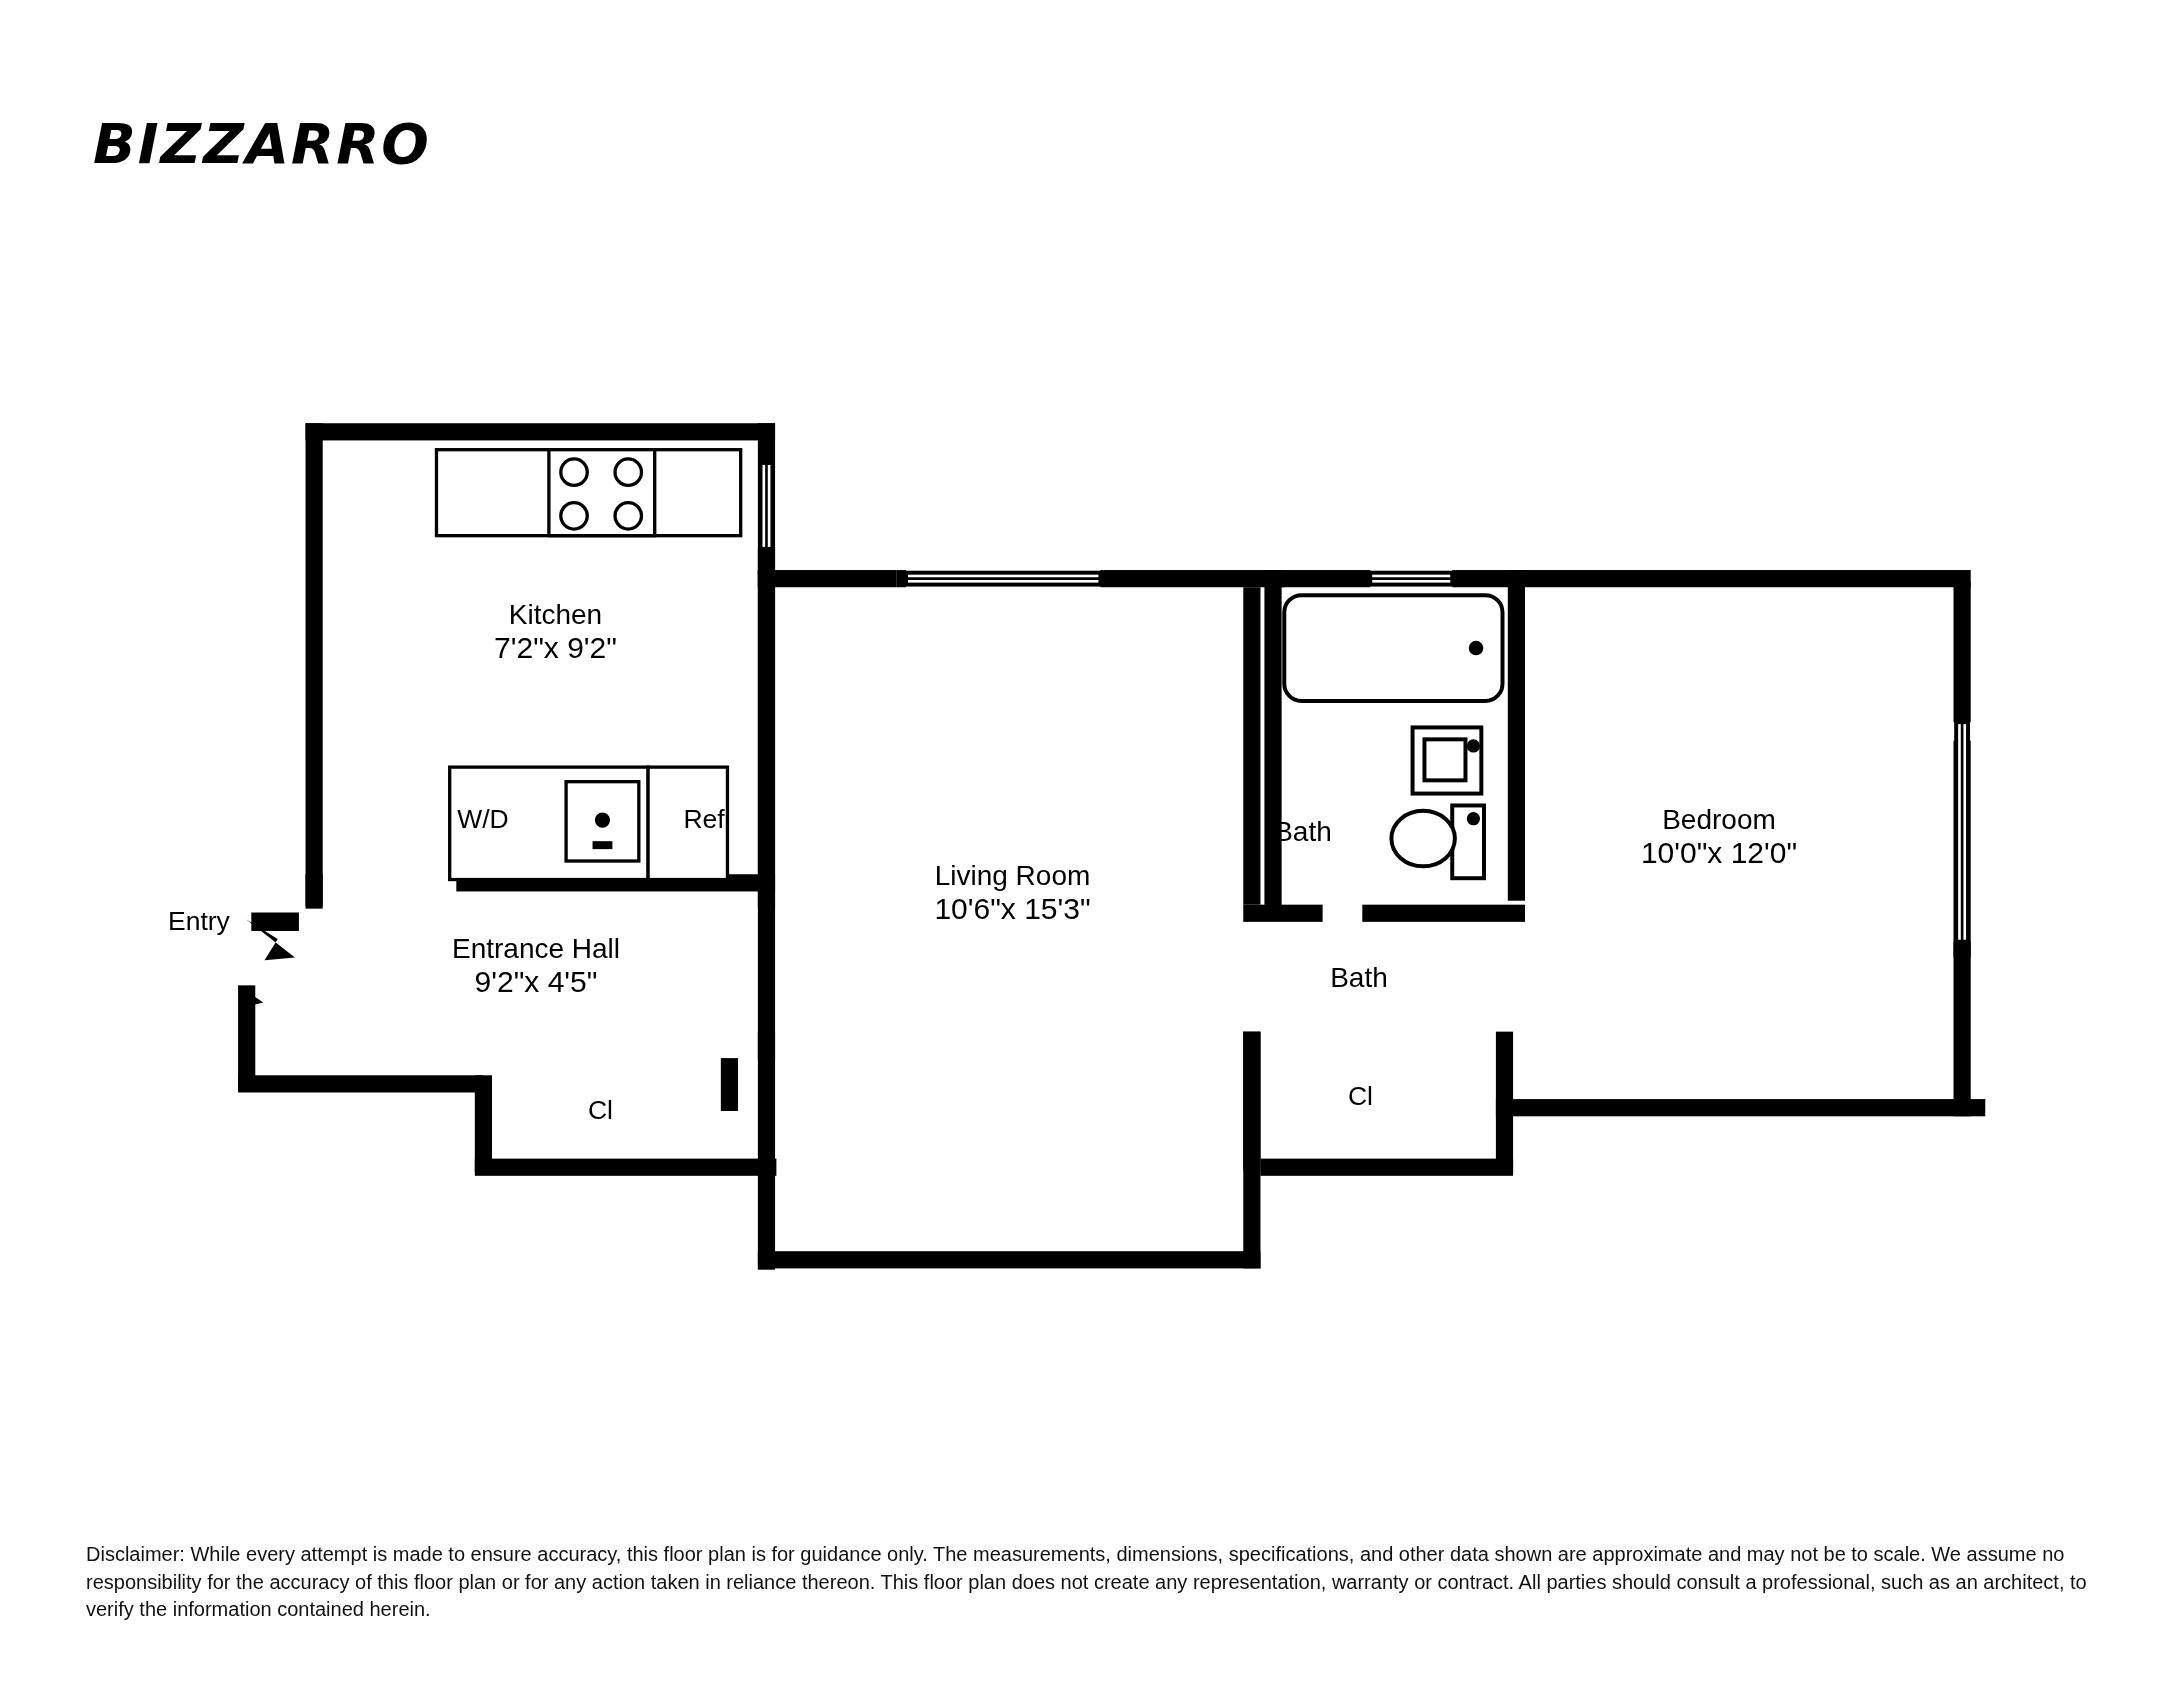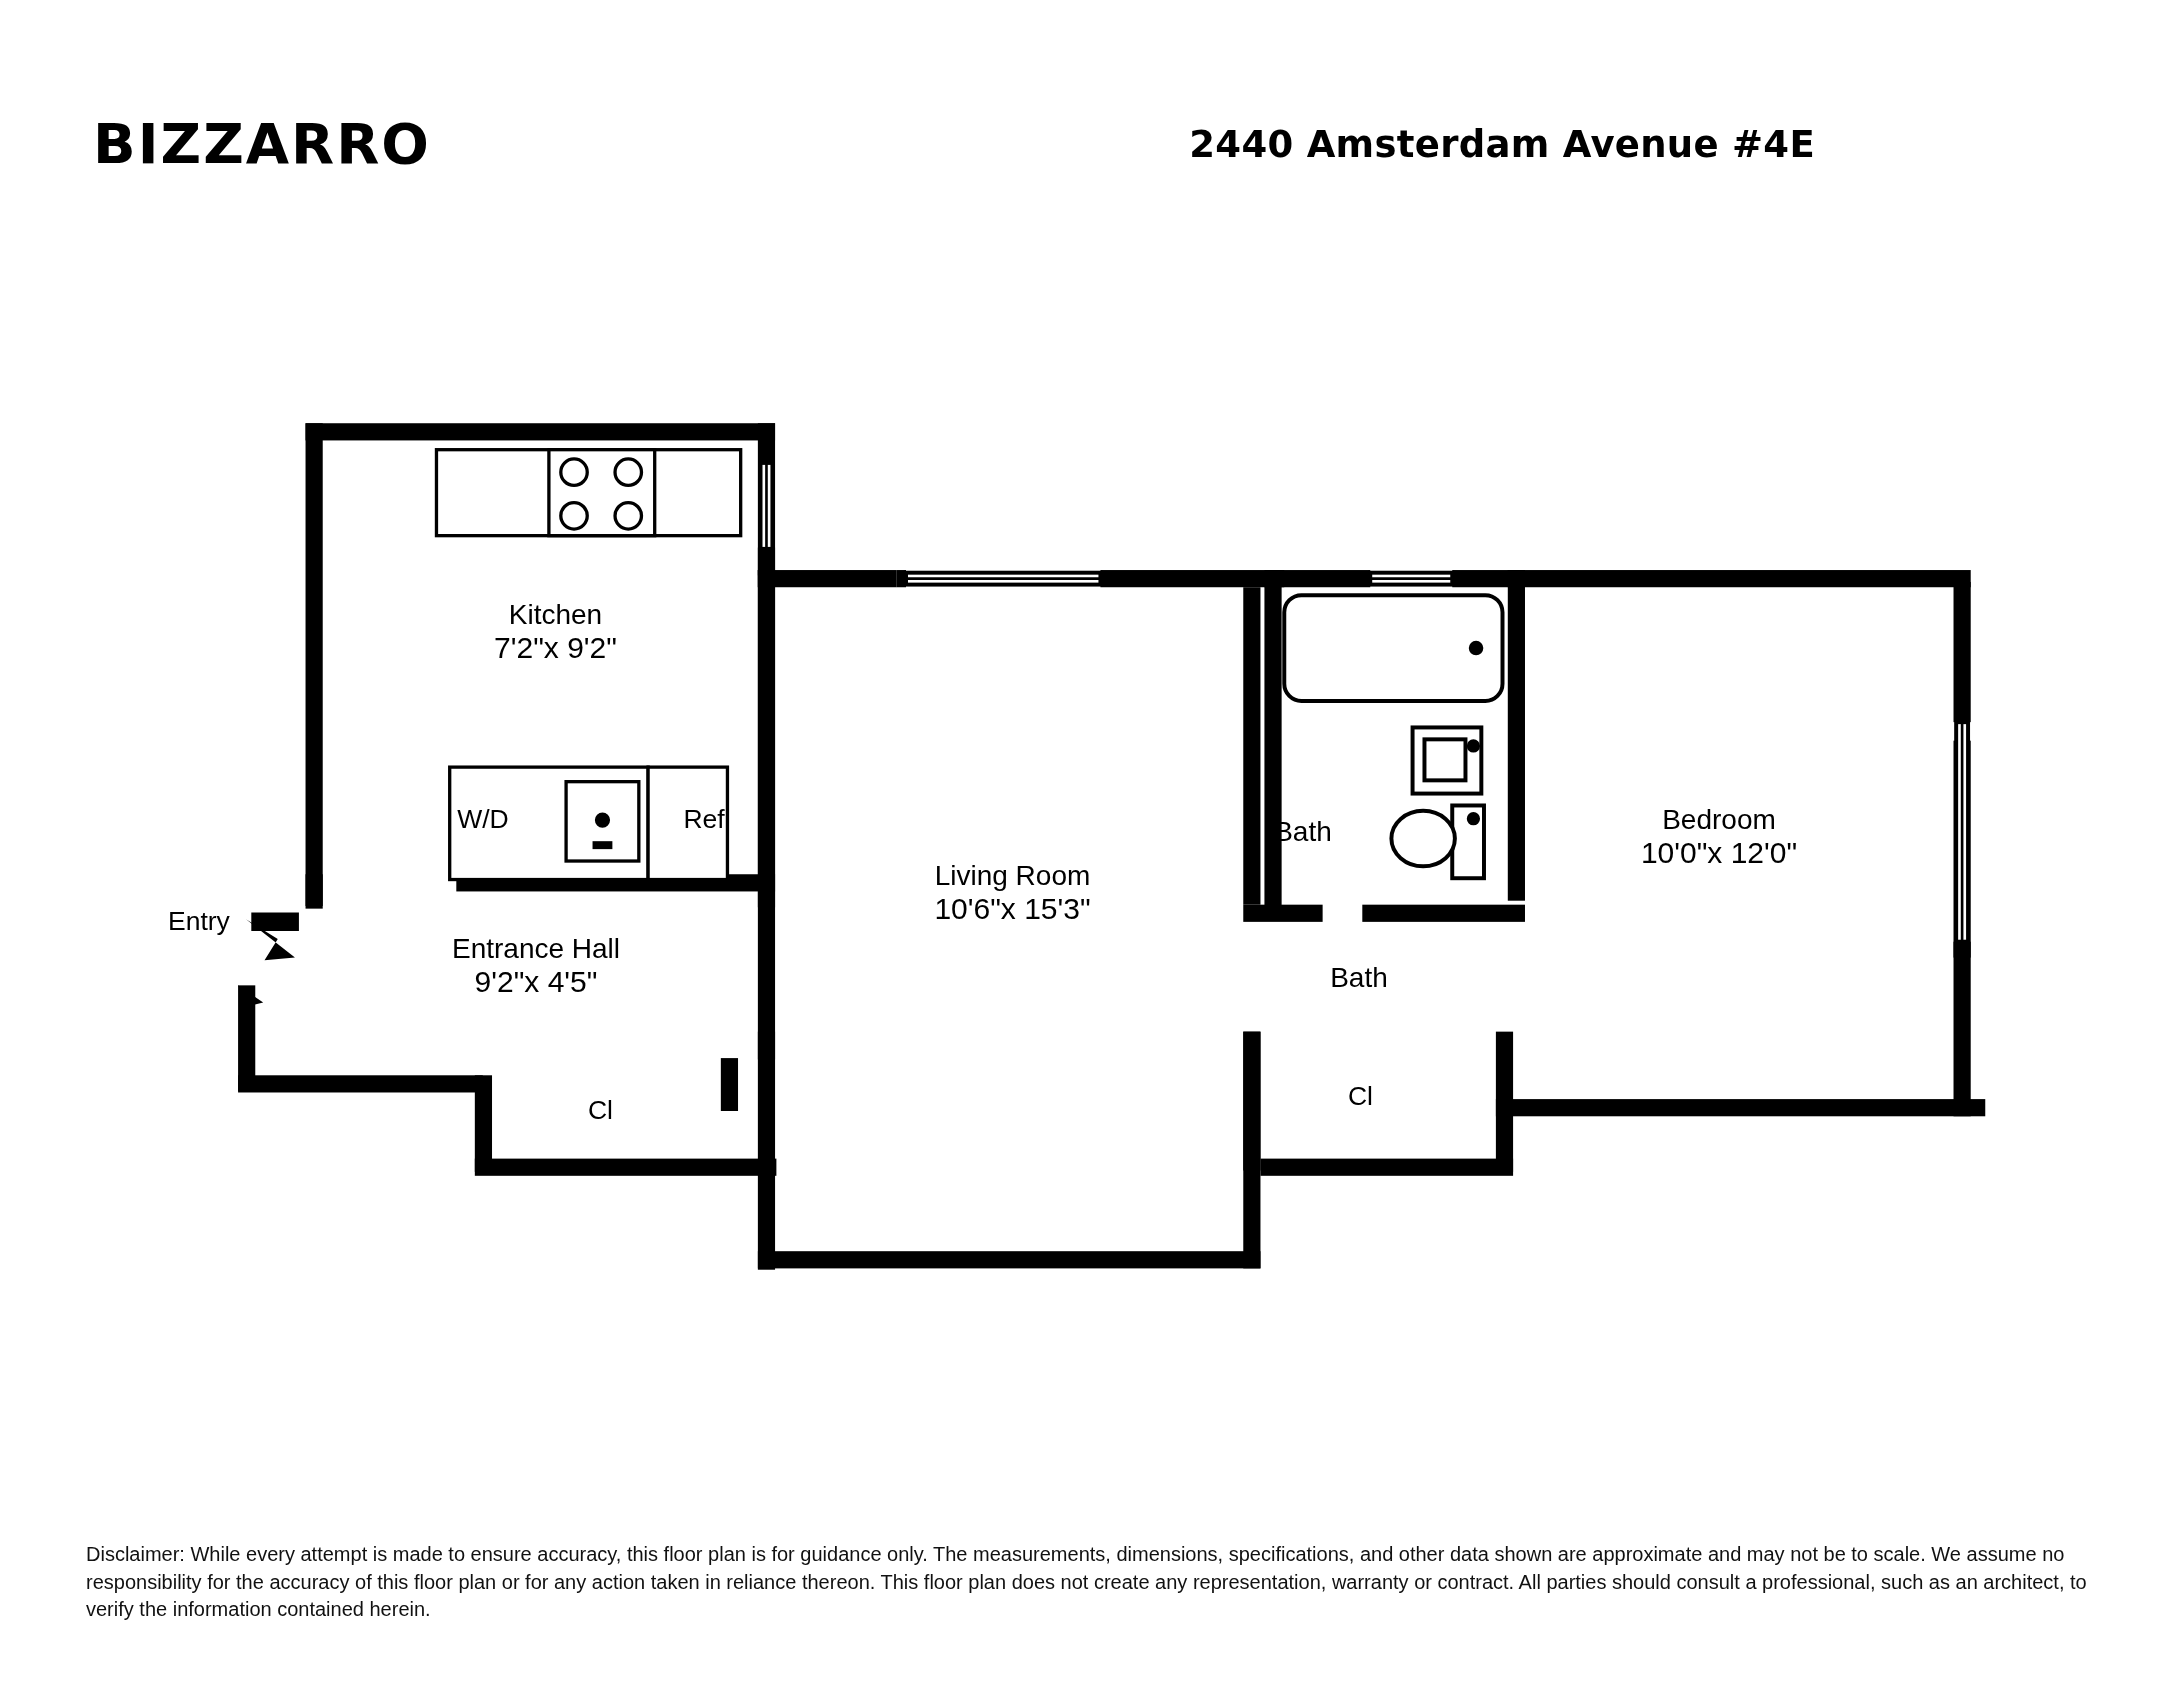--- a/index.html
+++ b/index.html
@@ -16,20 +16,21 @@
     overflow: hidden;
   }
 
   
   .header {
     position: absolute;
     top: 0;
     left: 0;
     width: 1894px;
     height: 218px;
+    font-style: italic;
   }
   .brand {
     position: absolute;
     left: 93px;
     top: 116px;
     font-size: 56px;
     font-weight: bold;
     letter-spacing: 2px;
     line-height: 1;
     font-family: "DejaVu Sans", sans-serif;
@@ -89,21 +90,20 @@
     line-height: 1.38;
     font-family: "Liberation Sans", sans-serif;
     color: #111;
   }
 </style>
 </head>
 <body>
 
 <div class="header">
   <div class="brand">BIZZARRO</div>
-  <div class="address">2440 Amsterdam Avenue #4E</div>
 </div>
 
 <div class="plan">
   <svg width="2183" height="1687" viewBox="0 0 3301 2551" xmlns="http://www.w3.org/2000/svg">
 
     <g fill="#000000">
 
       <rect x="462" y="640" width="26" height="730"></rect>
 
       <rect x="462" y="640" width="710" height="26"></rect>

